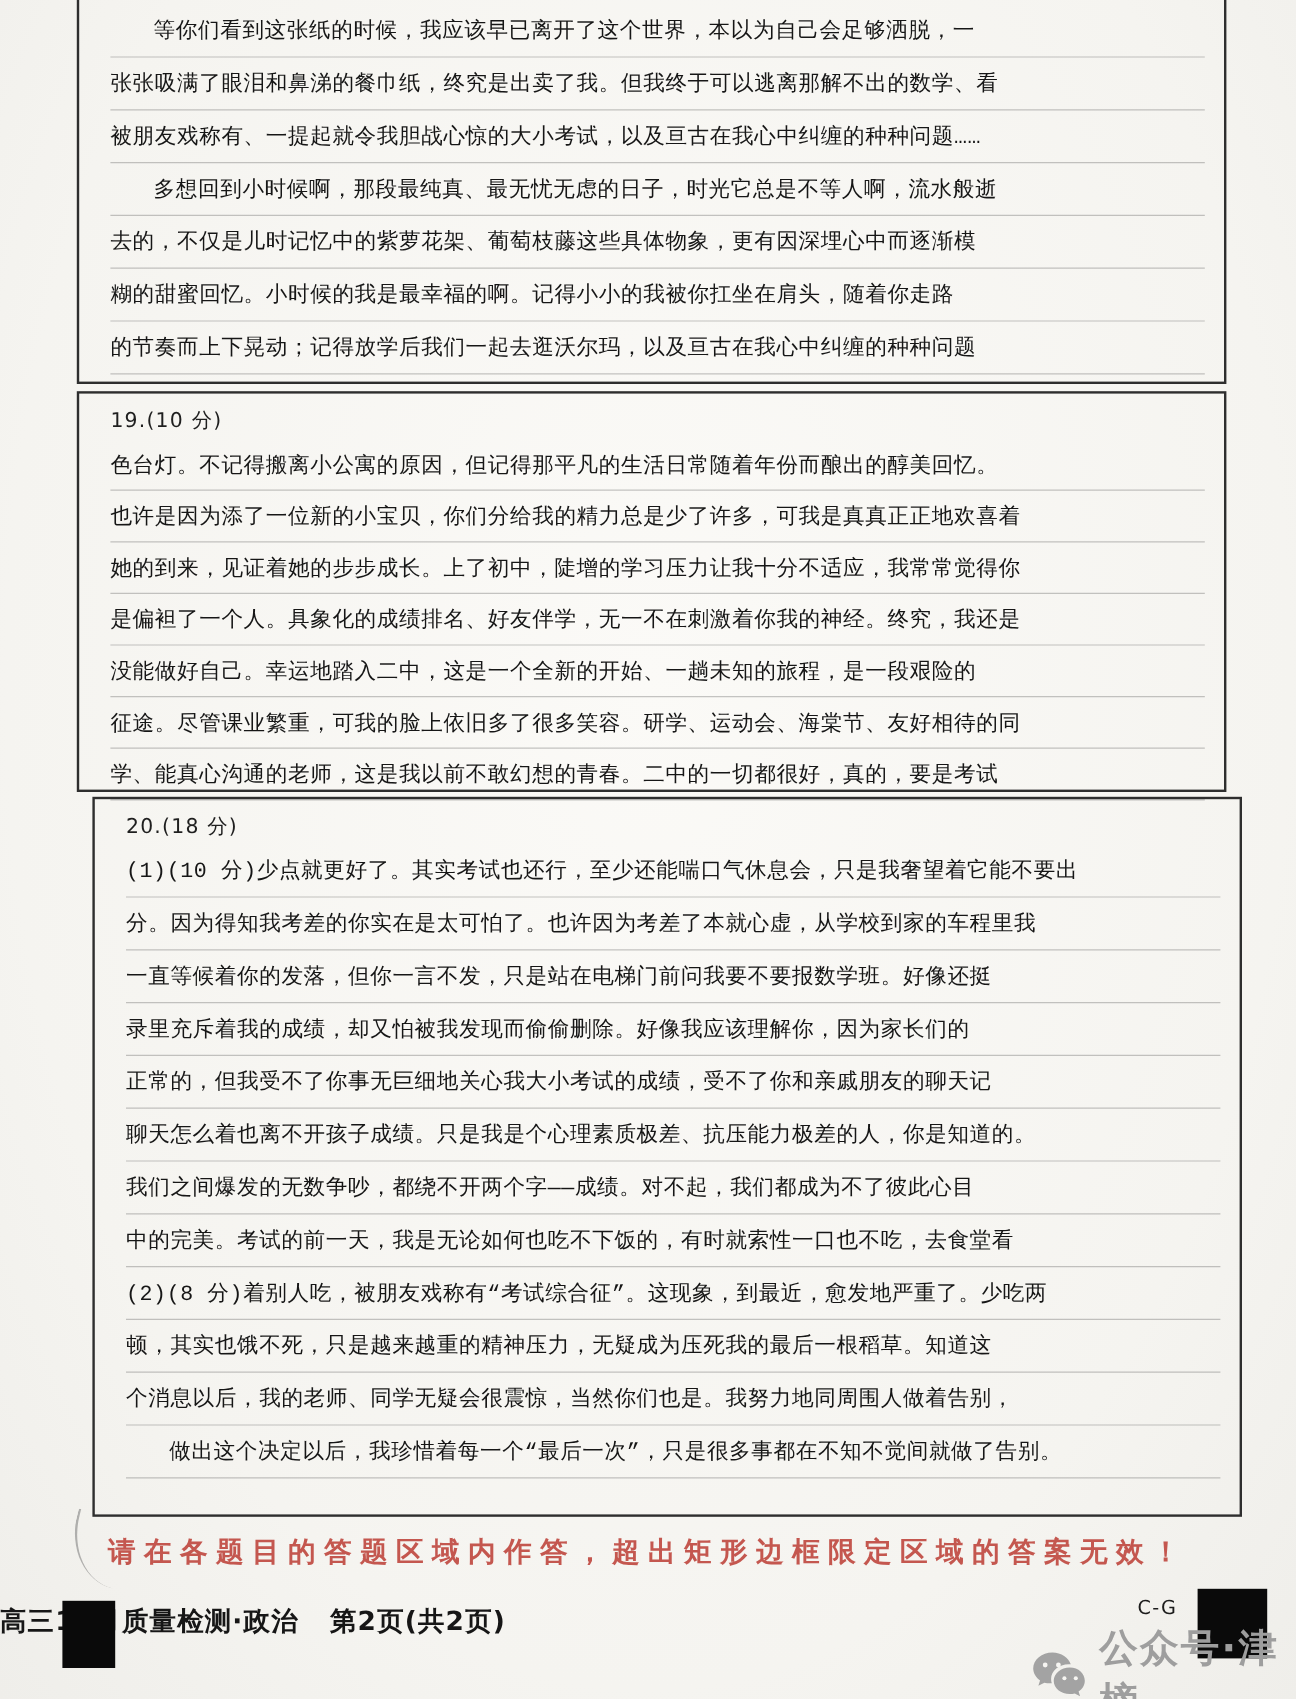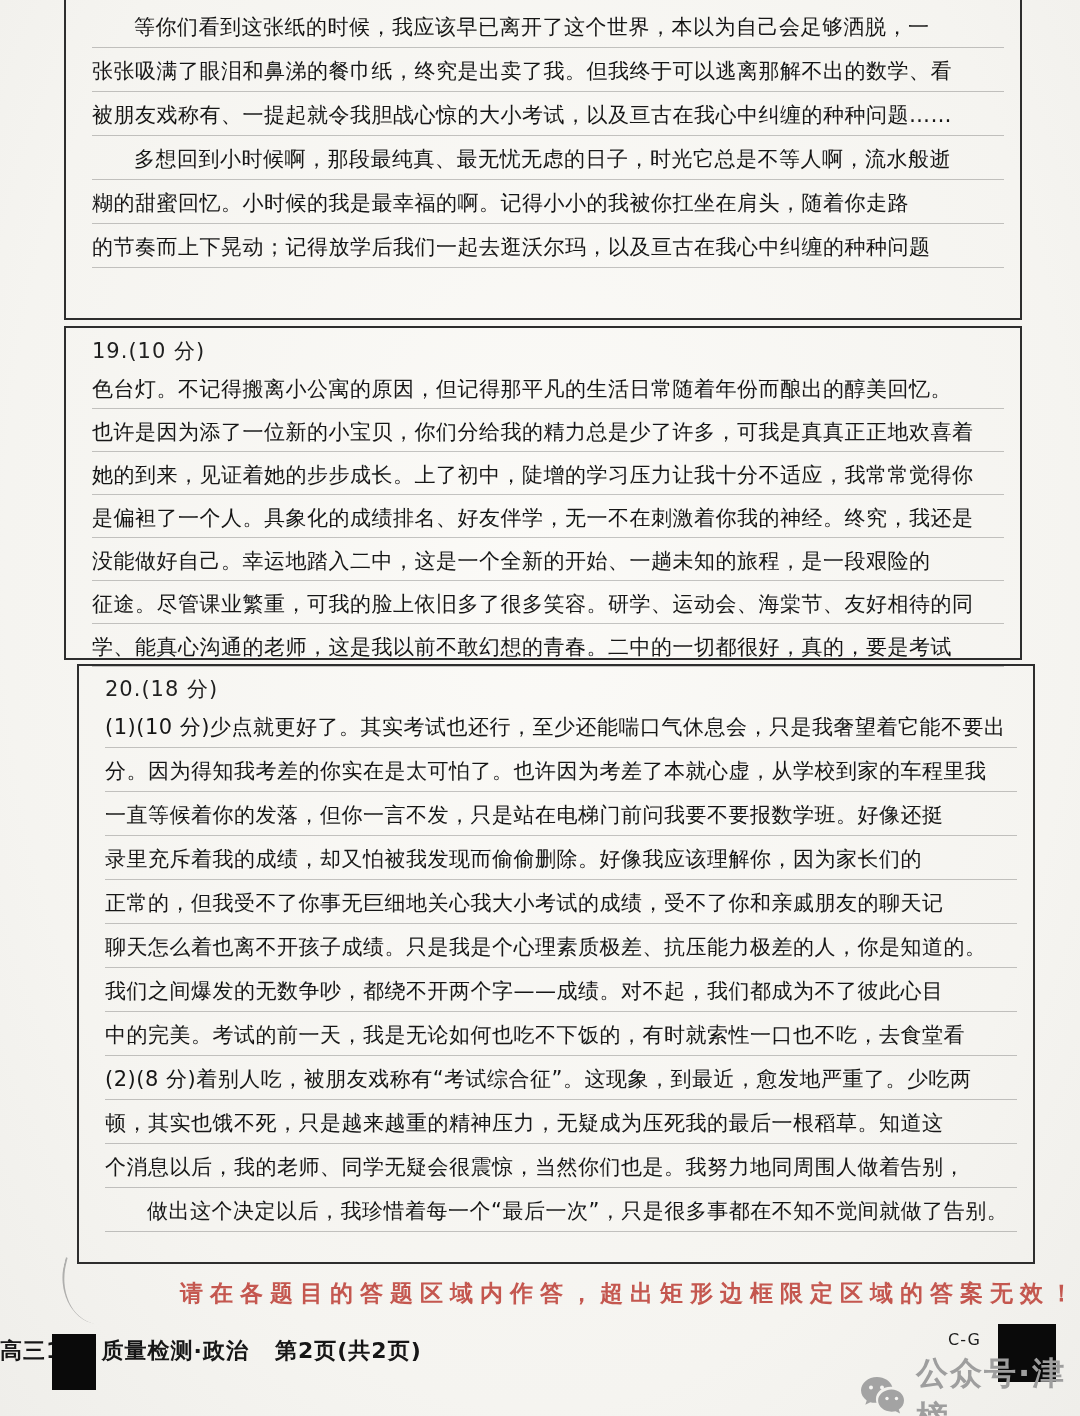--- a/index.html
+++ b/index.html
@@ -17,37 +17,38 @@
     border:2px solid #2e2e2e;
     box-sizing:border-box;
     padding:6px 16px 0 26px;
     background:transparent;
   }
   #box-cont{left:64px;top:-14px;width:958px;height:334px;padding-top:16px;}
   #box-19{left:64px;top:326px;width:958px;height:334px;}
   #box-20{left:64px;top:664px;width:958px;height:600px;margin-left:13px;}
   .q-label{
     height:32px;line-height:34px;
-    font-size:21px;color:#1f1f1f;
+    font-size:17px;color:#1f1f1f;
     letter-spacing:1px;
   }
   .hw-line{
     height:43px;line-height:47px;
-    font-size:21px;
+    font-size:18px;
     color:#161616;
     border-bottom:1.5px solid rgba(70,70,70,0.30);
     white-space:nowrap;
     overflow:visible;
     letter-spacing:0.5px;
+    font-family:Liberation Mono, monospace;
   }
   #box-19 .hw-line{height:42px;line-height:46px;}
   .indent{text-indent:2em;}
   .notice{
     position:absolute;left:0;right:0;top:1278px;
-    text-align:right;
+    text-align:center;
     font-size:23px;font-weight:bold;
     letter-spacing:7px;
     color:#c4574f;
   }
   .footer-line{
     position:absolute;left:0;right:0;top:1336px;
     font-size:22px;font-weight:bold;color:#161616;
     letter-spacing:1px;
   }
   .footer-line .gap{display:inline-block;width:26px;}
@@ -76,20 +77,21 @@
 </head>
 <body>
 
 <div class="sheet">
 
   <div class="answer-box" id="box-cont">
     <div class="hw-line indent">等你们看到这张纸的时候，我应该早已离开了这个世界，本以为自己会足够洒脱，一</div>
     <div class="hw-line">张张吸满了眼泪和鼻涕的餐巾纸，终究是出卖了我。但我终于可以逃离那解不出的数学、看</div>
     <div class="hw-line">被朋友戏称有、一提起就令我胆战心惊的大小考试，以及亘古在我心中纠缠的种种问题……</div>
     <div class="hw-line indent">多想回到小时候啊，那段最纯真、最无忧无虑的日子，时光它总是不等人啊，流水般逝</div>
+    <div class="hw-line">去的，不仅是儿时记忆中的紫萝花架、葡萄枝藤这些具体物象，更有因深埋心中而逐渐模</div>
     <div class="hw-line">糊的甜蜜回忆。小时候的我是最幸福的啊。记得小小的我被你扛坐在肩头，随着你走路</div>
     <div class="hw-line">的节奏而上下晃动；记得放学后我们一起去逛沃尔玛，以及亘古在我心中纠缠的种种问题</div>
   </div>
 
   <div class="answer-box" id="box-19">
     <div class="q-label">19.(10 分)</div>
     <div class="hw-line">色台灯。不记得搬离小公寓的原因，但记得那平凡的生活日常随着年份而酿出的醇美回忆。</div>
     <div class="hw-line">也许是因为添了一位新的小宝贝，你们分给我的精力总是少了许多，可我是真真正正地欢喜着</div>
     <div class="hw-line">她的到来，见证着她的步步成长。上了初中，陡增的学习压力让我十分不适应，我常常觉得你</div>
     <div class="hw-line">是偏袒了一个人。具象化的成绩排名、好友伴学，无一不在刺激着你我的神经。终究，我还是</div>

